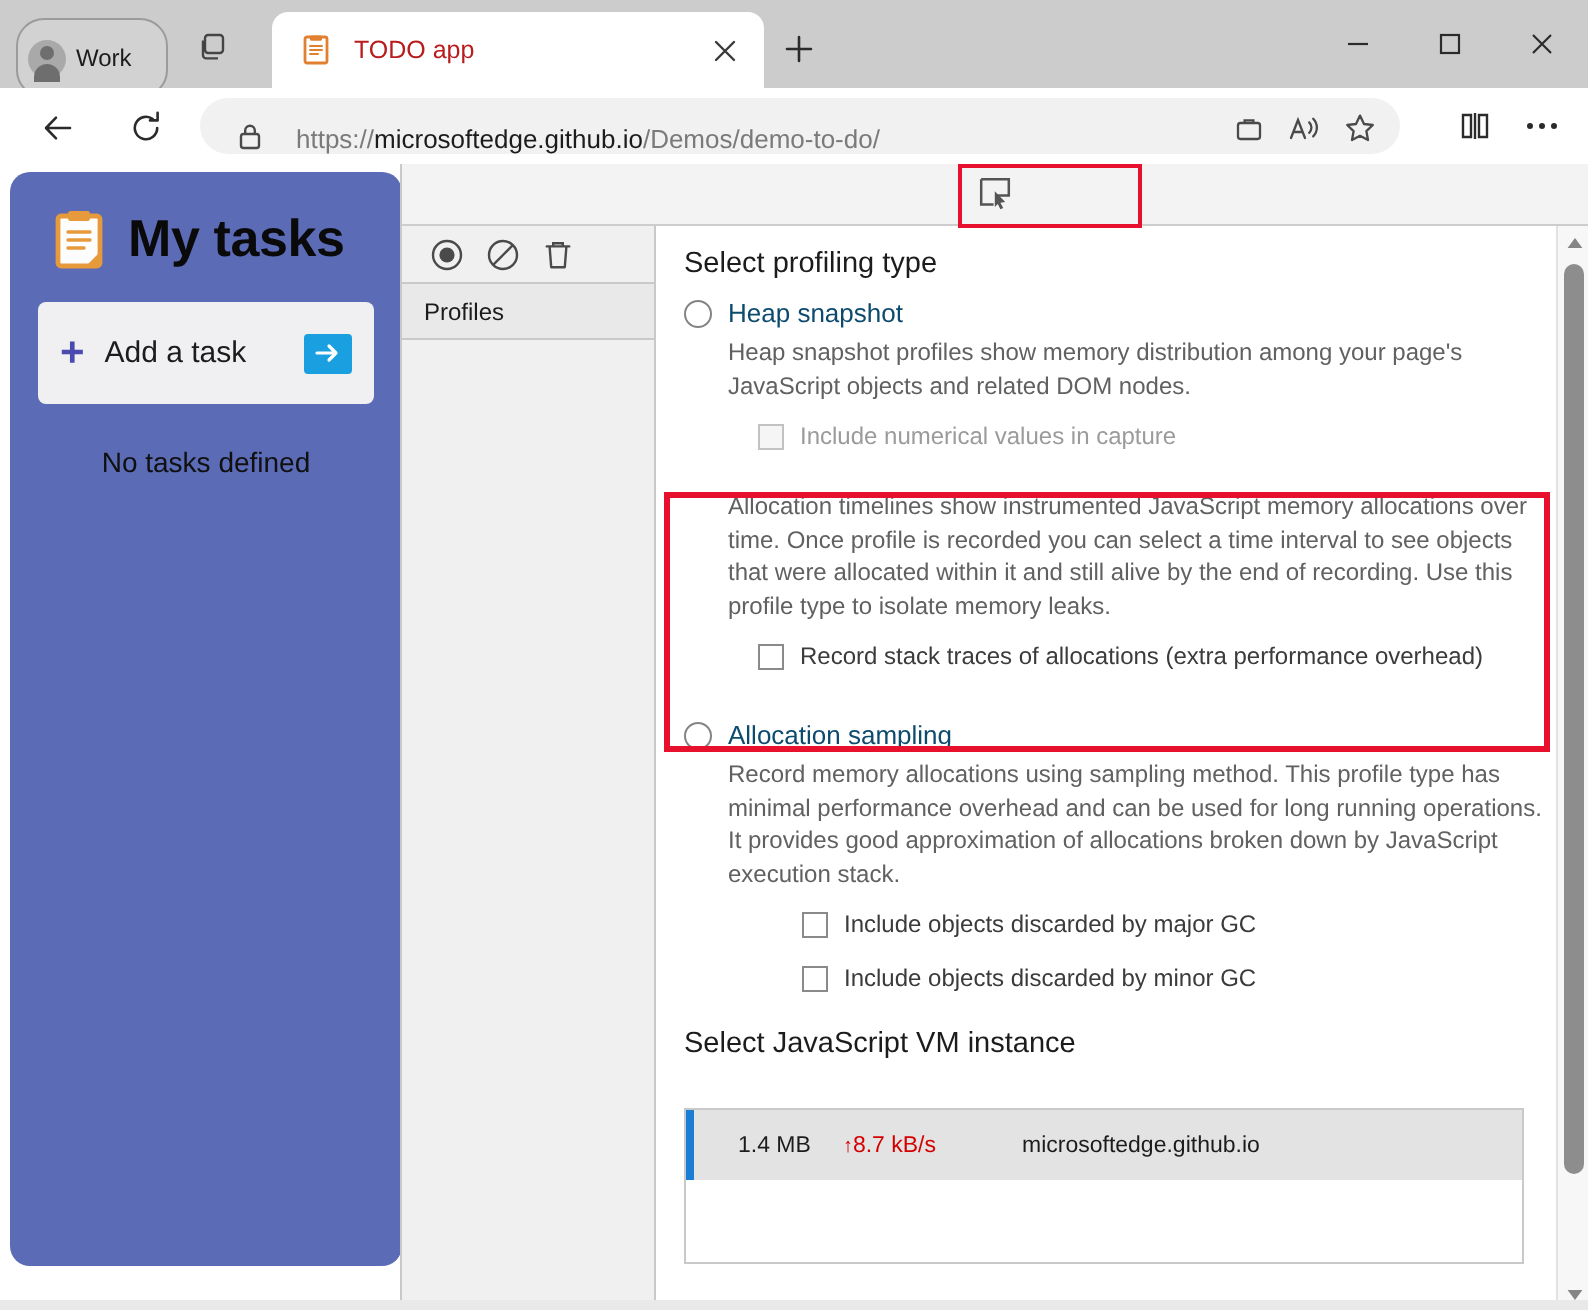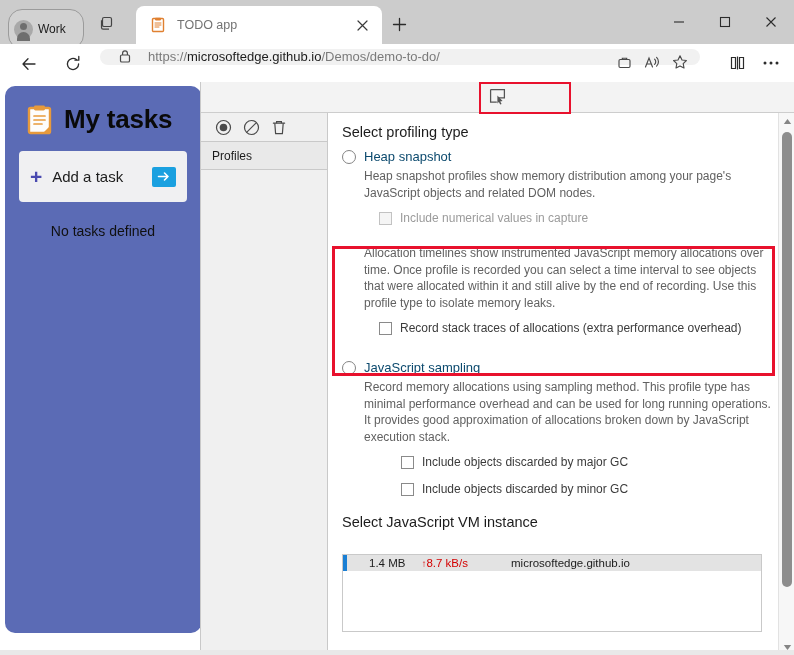--- a/index.html
+++ b/index.html
@@ -67,21 +67,21 @@
     border-radius: 8px 8px 0 0;
     display: flex; align-items: center;
   }
   .tab-favicon {
     margin-left: 14px;
     width: 16px; height: 16px;
     flex: 0 0 auto;
   }
   .tab-title {
     margin-left: 11px;
-    font-size: 12.5px; color: #737373;
+    font-size: 12.5px; color: #b91c1c;
     flex: 1 1 auto;
     white-space: nowrap; overflow: hidden; text-overflow: ellipsis;
   }
   .tab-close {
     width: 24px; height: 24px; margin-right: 8px;
     display: flex; align-items: center; justify-content: center;
     flex: 0 0 auto;
   }
   .new-tab-btn {
     position: absolute; left: 386px; top: 11px;
@@ -108,24 +108,24 @@
   .nav-btn {
     position: absolute; top: 7px;
     width: 26px; height: 26px;
     display: flex; align-items: center; justify-content: center;
   }
   .nav-back { left: 16px; }
   .nav-reload { left: 60px; }
 
   .omnibox {
     position: absolute; left: 100px; top: 5px;
-    width: 600px; height: 16px;
+    width: 600px; height: 28px;
     background: #f1f1f1;
     border-radius: 14px;
-    display: flex; align-items: flex-start;
+    display: flex; align-items: flex-end;
   }
   .omni-lock {
     margin-left: 18px; width: 16px; height: 16px;
     flex: 0 0 auto;
   }
   .omni-url {
     margin-left: 14px;
     font-size: 13px;
     color: #7a7a7a;
     white-space: nowrap; overflow: hidden;
@@ -353,21 +353,21 @@
     font-size: 14.5px; color: #1c1c1c;
     margin-top: 18px; margin-bottom: 24px;
   }
   .vm-list {
     width: 420px;
     border: 1px solid #c9c9c9;
     background: #ffffff;
     height: 78px;
   }
   .vm-row {
-    height: 16px;
+    height: 35px;
     background: #e3e3e3;
     display: flex; align-items: center;
     border-left: 4px solid #1a7fd4;
     font-size: 11.5px;
   }
   .vm-size { margin-left: 22px; color: #1c1c1c; }
   .vm-rate { margin-left: 16px; color: #d40000; }
   .vm-rate .arrow { font-size: 10px; }
   .vm-host { margin-left: 43px; color: #1c1c1c; }
 
@@ -669,21 +669,21 @@
           <div class="opt-desc">Allocation timelines show instrumented JavaScript memory allocations over time. Once profile is recorded you can select a time interval to see objects that were allocated within it and still alive by the end of recording. Use this profile type to isolate memory leaks.</div>
           <div class="opt-check-row">
             <span class="checkbox"></span>
             <span class="check-label">Record stack traces of allocations (extra performance overhead)</span>
           </div>
         </div>
 
         <div class="opt-block" style="margin-top:24px;">
           <div class="opt-head">
             <span class="radio"></span>
-            <span class="opt-label">JavaScript sampling</span>
+            <span class="opt-label">Allocation sampling</span>
           </div>
           <div class="opt-desc">Record memory allocations using sampling method. This profile type has minimal performance overhead and can be used for long running operations. It provides good approximation of allocations broken down by JavaScript execution stack.</div>
           <div class="opt-check-row deep">
             <span class="checkbox"></span>
             <span class="check-label">Include objects discarded by major GC</span>
           </div>
           <div class="opt-check-row deep" style="margin-top:13px;">
             <span class="checkbox"></span>
             <span class="check-label">Include objects discarded by minor GC</span>
           </div>

